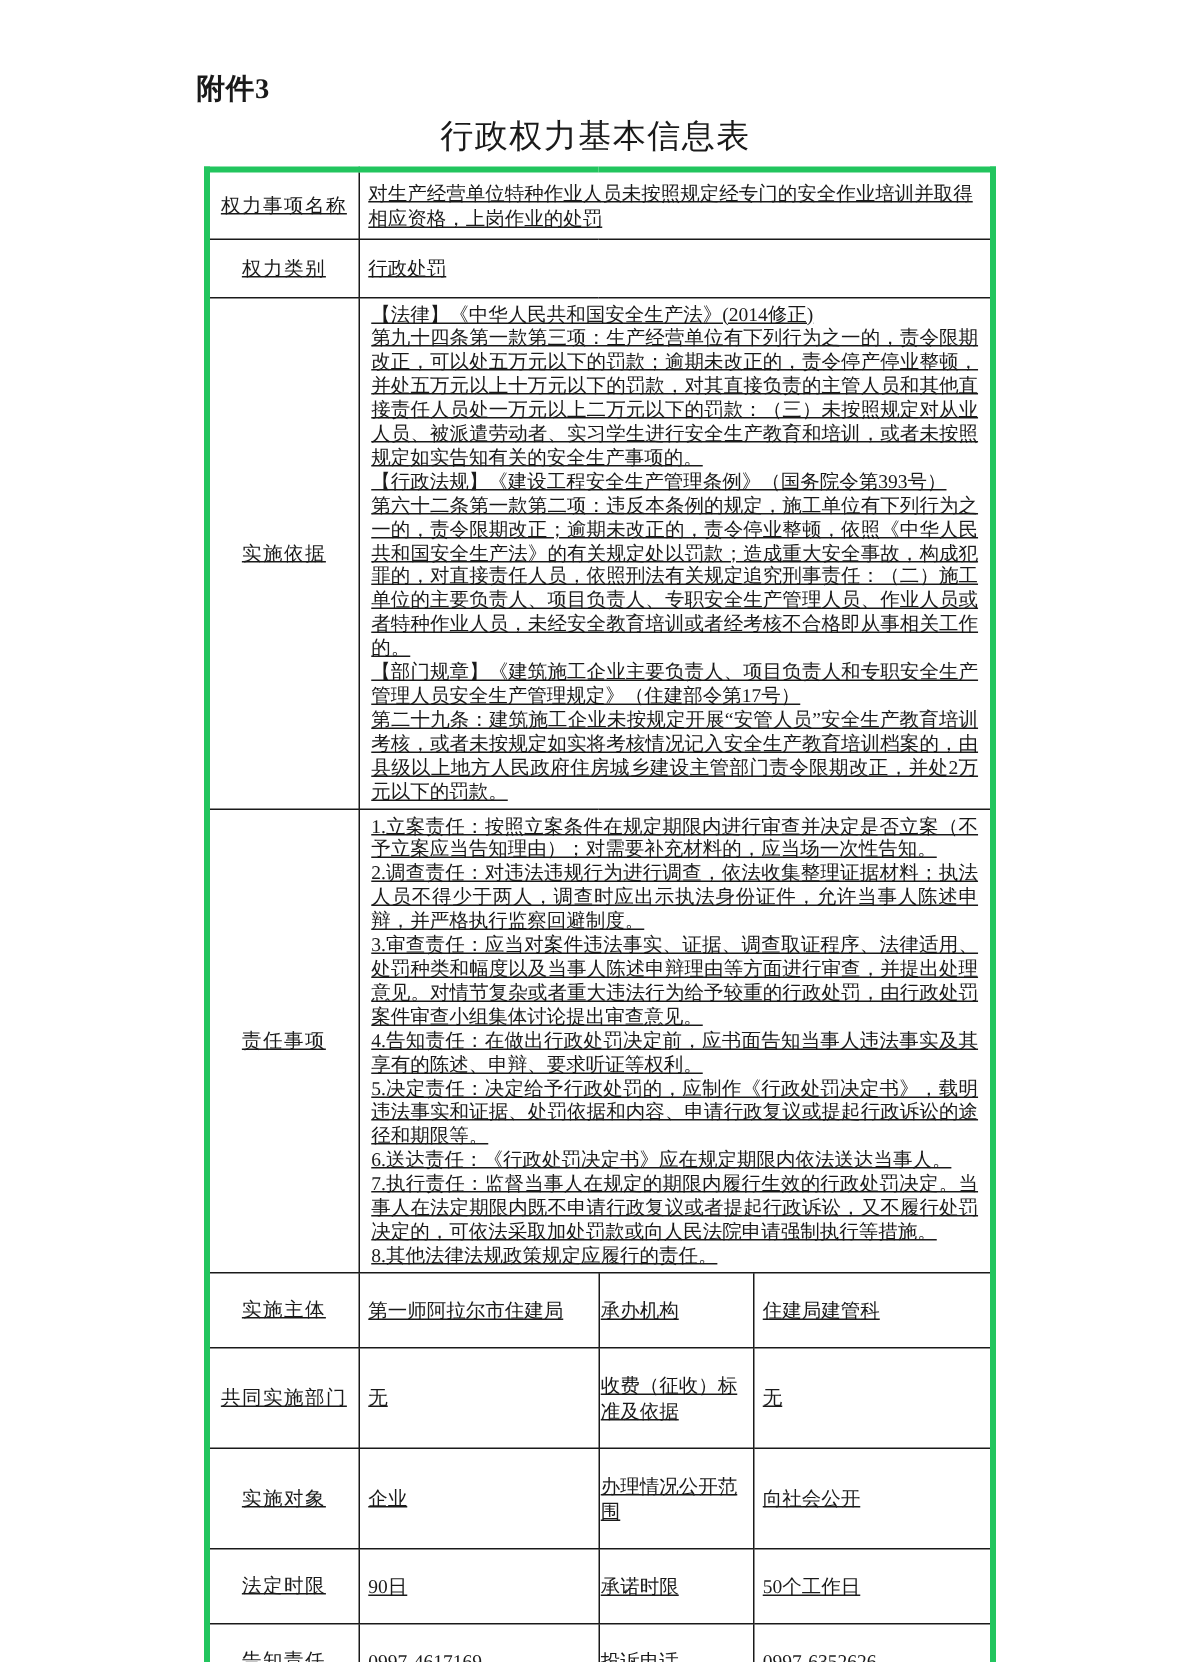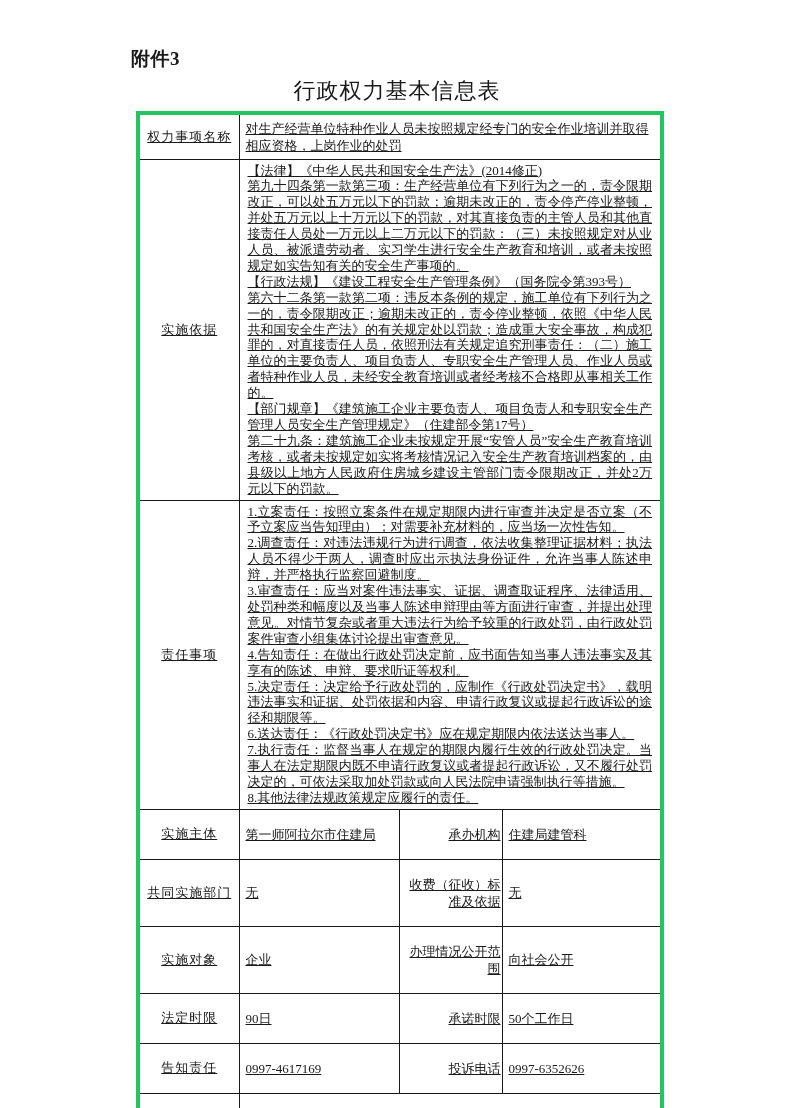--- a/index.html
+++ b/index.html
@@ -40,21 +40,21 @@
     border: 1px solid #1a1a1a;
     vertical-align: middle;
     font-size: 13px;
   }
   td.cell-label {
     text-align: center;
     letter-spacing: 1px;
     padding: 2px;
   }
   td.cell-label-tight {
-    text-align: right;
+    text-align: left;
     letter-spacing: 0;
     font-size: 12.5px;
     padding: 16px 1px;
     line-height: 17px;
   }
   td.cell-center {
     text-align: left;
     padding: 2px 6px;
     line-height: 17px;
   }
@@ -80,20 +80,24 @@
     <col style="width:103px">
     <col style="width:160px">
   </colgroup>
 
   <tbody>
       <tr style="height:46px">
     <td class="cell-label">权力事项名称</td>
     <td class="cell-center" colspan="3">对生产经营单位特种作业人员未按照规定经专门的安全作业培训并取得相应资格，上岗作业的处罚</td>
   </tr>
 
+  <tr style="height:39px">
+    <td class="cell-label">权力类别</td>
+    <td class="cell-center" colspan="3">行政处罚</td>
+  </tr>
 
   <tr style="height:302px">
     <td class="cell-label">实施依据</td>
     <td class="cell-text" colspan="3">【法律】《中华人民共和国安全生产法》(2014修正)
 第九十四条第一款第三项：生产经营单位有下列行为之一的，责令限期改正，可以处五万元以下的罚款；逾期未改正的，责令停产停业整顿，并处五万元以上十万元以下的罚款，对其直接负责的主管人员和其他直接责任人员处一万元以上二万元以下的罚款：（三）未按照规定对从业人员、被派遣劳动者、实习学生进行安全生产教育和培训，或者未按照规定如实告知有关的安全生产事项的。
 【行政法规】《建设工程安全生产管理条例》（国务院令第393号）
 第六十二条第一款第二项：违反本条例的规定，施工单位有下列行为之一的，责令限期改正；逾期未改正的，责令停业整顿，依照《中华人民共和国安全生产法》的有关规定处以罚款；造成重大安全事故，构成犯罪的，对直接责任人员，依照刑法有关规定追究刑事责任：（二）施工单位的主要负责人、项目负责人、专职安全生产管理人员、作业人员或者特种作业人员，未经安全教育培训或者经考核不合格即从事相关工作的。
 【部门规章】《建筑施工企业主要负责人、项目负责人和专职安全生产管理人员安全生产管理规定》（住建部令第17号）
 第二十九条：建筑施工企业未按规定开展“安管人员”安全生产教育培训考核，或者未按规定如实将考核情况记入安全生产教育培训档案的，由县级以上地方人民政府住房城乡建设主管部门责令限期改正，并处2万元以下的罚款。</td>
   </tr>

